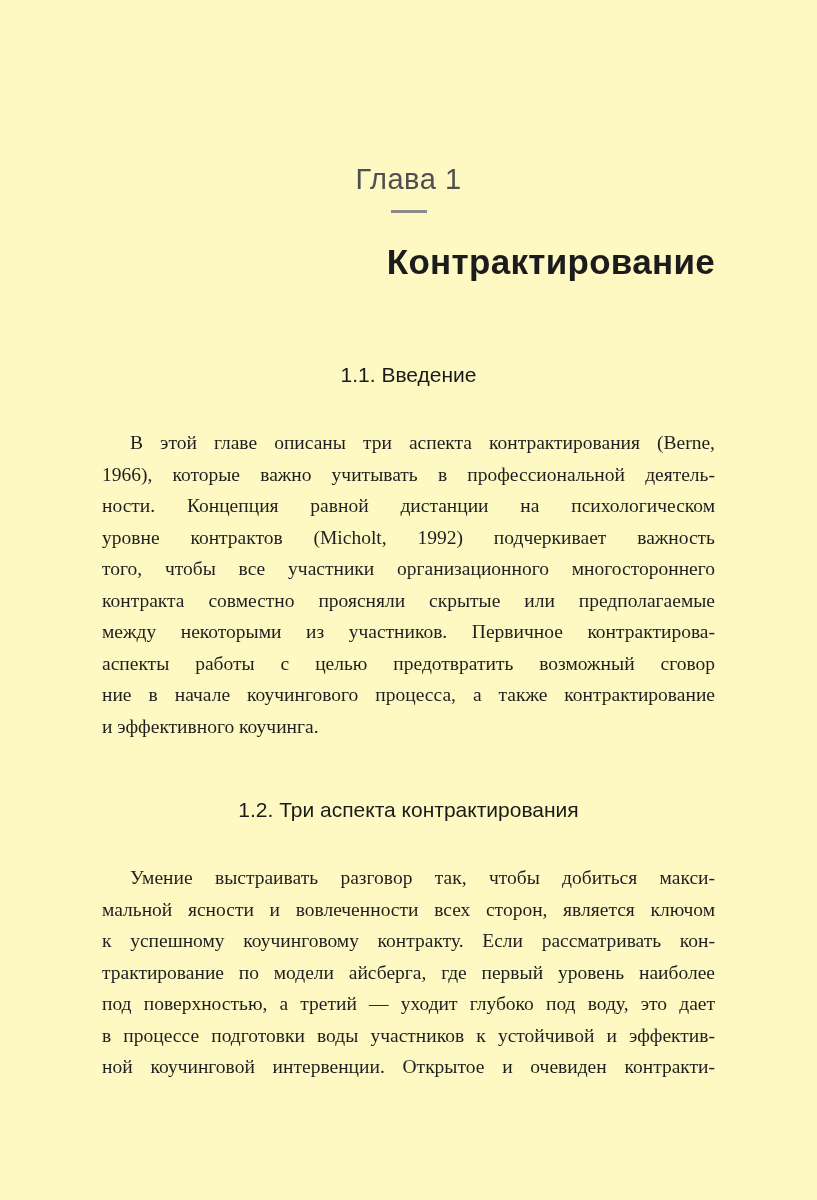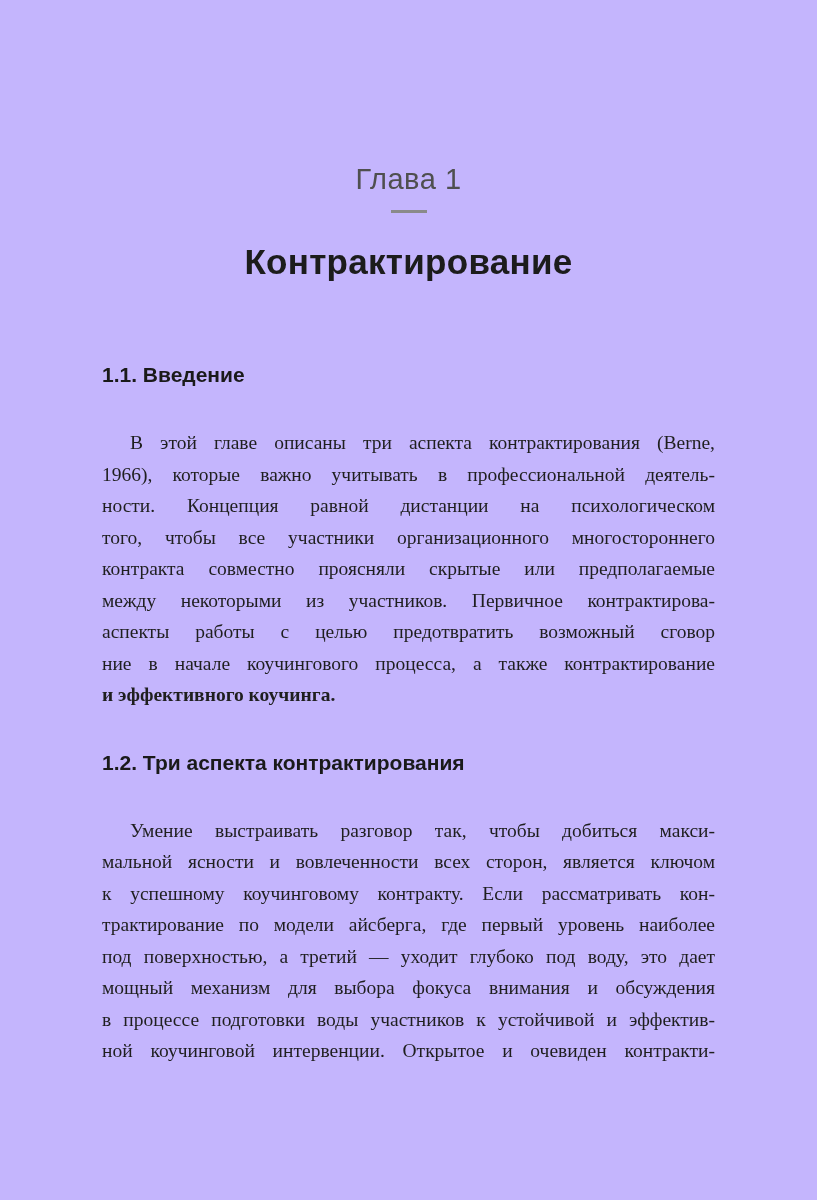--- a/index.html
+++ b/index.html
@@ -5,21 +5,21 @@
   html, body {
     margin: 0;
     padding: 0;
     background: #e9e9e9;
   }
   .page {
     position: relative;
     width: 817px;
     height: 1200px;
     margin: 0 auto;
-    background: #c4b5fd;
+    background: #fef9c3;
     box-sizing: border-box;
     padding: 165px 102px 0 102px;
     overflow: hidden;
     font-family: "Liberation Serif", "DejaVu Serif", serif;
     color: #1f1f1f;
   }
   .chapter-label {
     text-align: center;
     font-family: "Liberation Sans", "DejaVu Sans", sans-serif;
     font-size: 29px;
@@ -29,84 +29,83 @@
     letter-spacing: 0.5px;
   }
   .chapter-rule {
     width: 36px;
     height: 3px;
     margin: 16px auto 0 auto;
     background: #8a8a8a;
   }
   .chapter-title {
     margin: 28px 0 0 0;
-    text-align: center;
+    text-align: right;
     font-family: "Liberation Sans", "DejaVu Sans", sans-serif;
     font-size: 35px;
     line-height: 42px;
     font-weight: 700;
     color: #1c1c1c;
     letter-spacing: 0.3px;
   }
   .section-heading {
     margin: 80px 0 0 0;
-    text-align: left;
+    text-align: center;
     font-family: "Liberation Sans", "DejaVu Sans", sans-serif;
     font-size: 21px;
     line-height: 24px;
-    font-weight: 700;
+    font-weight: 400;
     color: #1a1a1a;
   }
   .section-heading.subsequent {
-    margin-top: 40px;
+    margin-top: 56px;
   }
   .paragraph {
     margin-top: 40px;
   }
   .line {
     font-size: 19.5px;
     line-height: 31.5px;
     text-align: justify;
     text-align-last: justify;
     text-justify: inter-word;
     white-space: normal;
   }
   .line.first {
     text-indent: 28px;
   }
   .line.last {
     text-align-last: left;
-    font-weight: bold;
   }
 </style>
 </head>
 <body>
 
 <div class="page">
   <div class="chapter-label">Глава 1</div>
   <div class="chapter-rule"></div>
   <h1 class="chapter-title">Контрактирование</h1>
   <div id="sections">
       <h2 class="section-heading">1.1. Введение</h2>
       <div class="paragraph">
         <div class="line first">В этой главе описаны три аспекта контрактирования (Berne,</div>
         <div class="line">1966), которые важно учитывать в профессиональной деятель-</div>
         <div class="line">ности. Концепция равной дистанции на психологическом</div>
+        <div class="line">уровне контрактов (Micholt, 1992) подчеркивает важность</div>
         <div class="line">того, чтобы все участники организационного многостороннего</div>
         <div class="line">контракта совместно проясняли скрытые или предполагаемые</div>
         <div class="line">между некоторыми из участников. Первичное контрактирова-</div>
         <div class="line">аспекты работы с целью предотвратить возможный сговор</div>
         <div class="line">ние в начале коучингового процесса, а также контрактирование</div>
         <div class="line last">и эффективного коучинга.</div>
       </div>
       <h2 class="section-heading subsequent">1.2. Три аспекта контрактирования</h2>
       <div class="paragraph">
         <div class="line first">Умение выстраивать разговор так, чтобы добиться макси-</div>
         <div class="line">мальной ясности и вовлеченности всех сторон, является ключом</div>
         <div class="line">к успешному коучинговому контракту. Если рассматривать кон-</div>
         <div class="line">трактирование по модели айсберга, где первый уровень наиболее</div>
         <div class="line">под поверхностью, а третий — уходит глубоко под воду, это дает</div>
-        <div class="line">мощный механизм для выбора фокуса внимания и обсуждения</div>
         <div class="line">в процессе подготовки воды участников к устойчивой и эффектив-</div>
         <div class="line">ной коучинговой интервенции. Открытое и очевиден контракти-</div>
       </div>
     </div>
 </div>
 
 </body></html>

